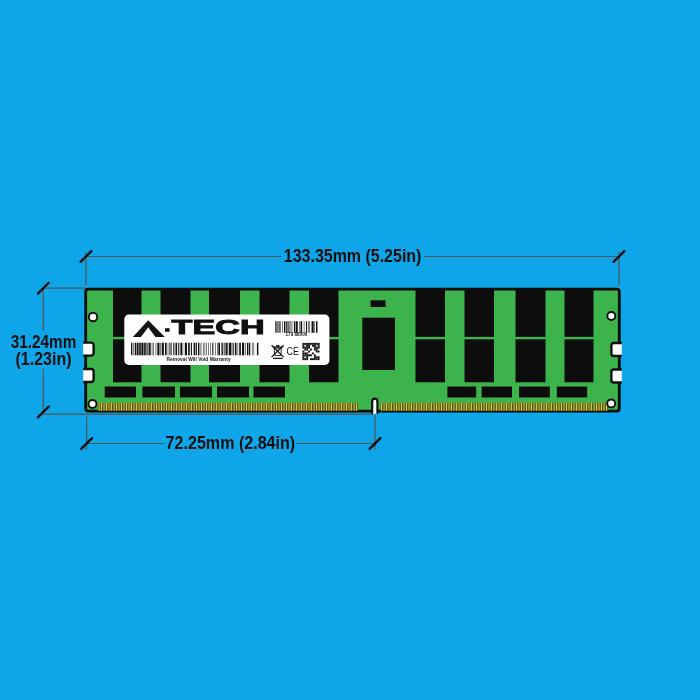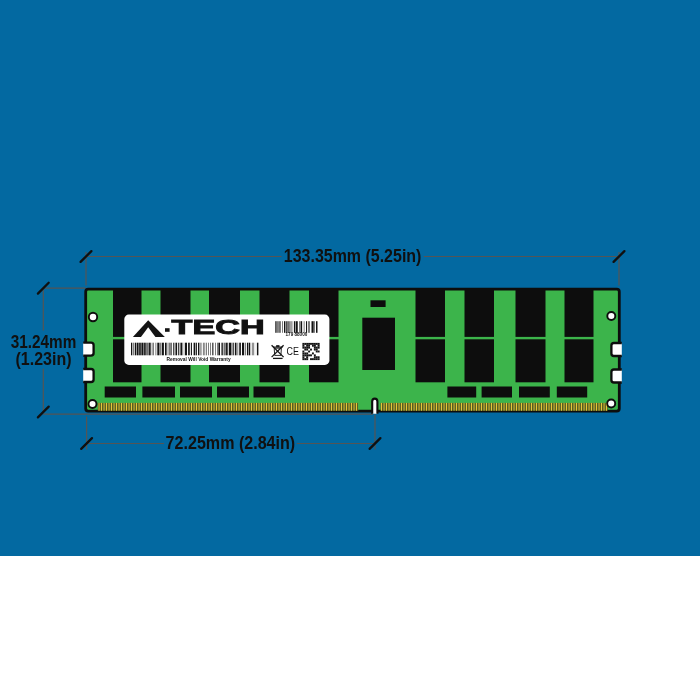--- a/index.html
+++ b/index.html
@@ -1,16 +1,16 @@
 <!DOCTYPE html>
 <html><head>
 <meta charset="utf-8">
 <style>
 html,body{margin:0;padding:0;background:#ffffff;}
-#canvas{position:relative;width:700px;height:556px;background:#0369a1;overflow:hidden;text-align:center;}
+#canvas{position:relative;width:700px;height:700px;background:#0ea5e9;overflow:hidden;text-align:center;}
 text{font-family:"Liberation Sans",sans-serif;fill:#101010;-webkit-font-smoothing:antialiased;}
 </style>
 </head>
 <body>
 <div id="canvas">
 <svg width="700" height="700" viewBox="0 0 700 700">
 
 <g stroke="#555555" stroke-width="1.2" fill="none">
 <line x1="86" y1="252" x2="86" y2="285.6"></line>
 <line x1="619" y1="252" x2="619" y2="285.6"></line>

